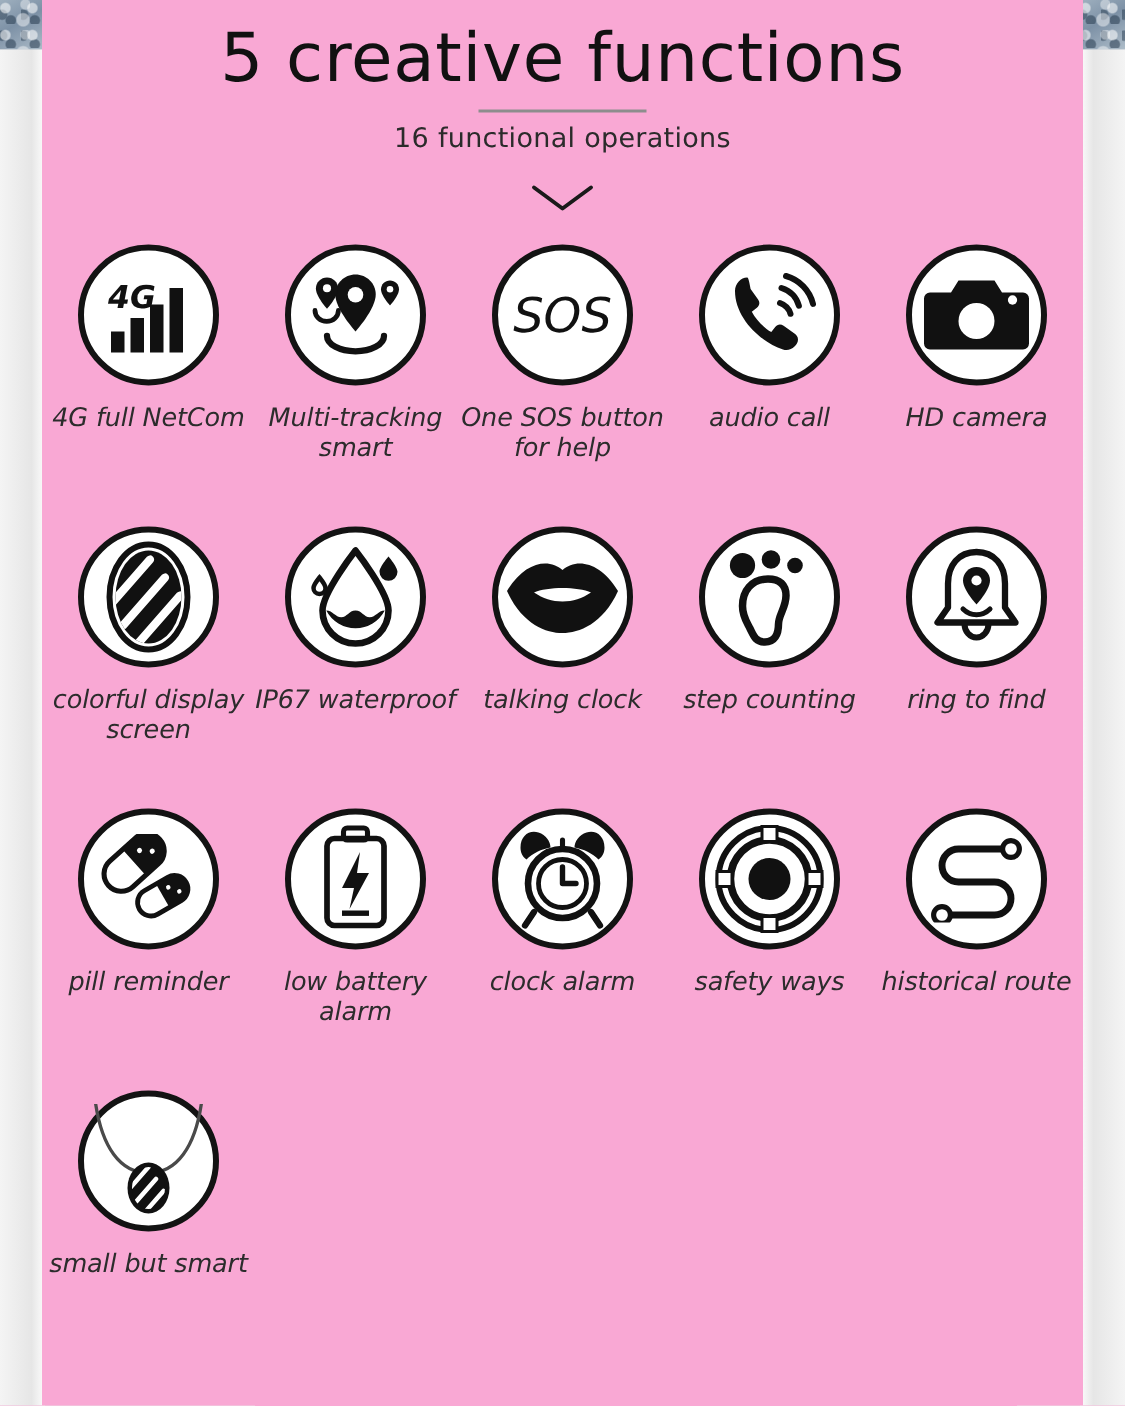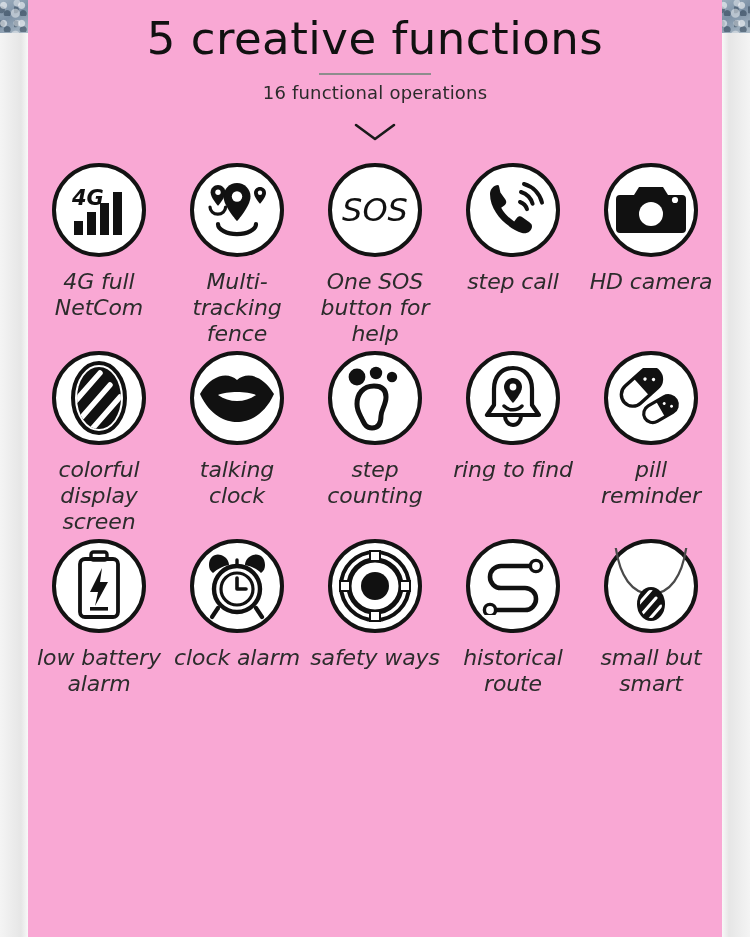--- a/index.html
+++ b/index.html
@@ -111,21 +111,21 @@
     align-items: center;
     justify-content: center;
     background: #fff;
     flex: none;
   }
 
   .icon-circle svg { display: block; }
 
   .cell-label {
     margin-top: 12px;
-    font-size: 22px;
+    font-size: 17px;
     line-height: 1.18;
     color: #2c2c2c;
     text-align: center;
     max-width: 172px;
     letter-spacing: -.1px;
   }
 
   
   .grid .cell { height: 186px; justify-content: flex-start; }
 </style>
@@ -171,42 +171,42 @@
           <path d="M35 6c-7.5 0-13.5 6-13.5 13.4 0 9.8 13.5 24.6 13.5 24.6s13.5-14.8 13.5-24.6C48.5 12 42.5 6 35 6z" fill="#111"></path>
           <circle cx="35" cy="19.5" r="5.2" fill="#fff"></circle>
           <path d="M16 8c-4.1 0-7.4 3.3-7.4 7.3 0 5.4 7.4 13.5 7.4 13.5s7.4-8.1 7.4-13.5C23.4 11.3 20.1 8 16 8z" fill="#111"></path>
           <circle cx="16" cy="15.2" r="2.7" fill="#fff"></circle>
           <path d="M58 10c-3.3 0-6 2.6-6 5.9 0 4.3 6 10.8 6 10.8s6-6.5 6-10.8c0-3.3-2.7-5.9-6-5.9z" fill="#111"></path>
           <circle cx="58" cy="15.8" r="2.2" fill="#fff"></circle>
           <path d="M8 30c0 4 3.5 7.2 7.8 7.2S23.6 34 23.6 30" fill="none" stroke="#111" stroke-width="3.2" stroke-linecap="round"></path>
           <path d="M16 47c0 5.6 8.5 10.2 19 10.2S54 52.6 54 47" fill="none" stroke="#111" stroke-width="4.2" stroke-linecap="round"></path>
         </svg>
       </div>
-      <div class="cell-label">Multi-tracking fence</div>
+      <div class="cell-label">Multi-tracking smart</div>
     </div>
 
     <div class="cell">
       <div class="icon-circle">
         <svg width="76" height="40" viewBox="0 0 76 40">
           <text x="38" y="31" text-anchor="middle" font-family="DejaVu Sans, Liberation Sans, sans-serif" font-size="32" fill="#111">SOS</text>
         </svg>
       </div>
       <div class="cell-label">One SOS button for help</div>
     </div>
 
     <div class="cell">
       <div class="icon-circle">
         <svg width="64" height="64" viewBox="0 0 64 64">
           <path d="M17 7c-4 0-8 4-8 9 0 18 17 34 32 39 5 1.6 10-2.6 10-6.6 0-2-1-3-2.6-4.2l-7-5c-2-1.4-4.2-1-5.6.8l-2.6 3.4c-5-3-10-8-13-13.6l3.4-2.6c1.8-1.4 2.2-3.6.8-5.6l-5-7C18.2 7.6 17.6 7 17 7z" fill="#111"></path>
           <path d="M40 14c5.6 1.8 10 6.2 11.6 11.8" fill="none" stroke="#111" stroke-width="4" stroke-linecap="round"></path>
           <path d="M39 24c3.4 1.2 6 3.8 7 7.2" fill="none" stroke="#111" stroke-width="4" stroke-linecap="round"></path>
           <path d="M43 6c9 2.6 15.8 9.6 18 18.6" fill="none" stroke="#111" stroke-width="4" stroke-linecap="round"></path>
         </svg>
       </div>
-      <div class="cell-label">step call</div>
+      <div class="cell-label">audio call</div>
     </div>
 
     <div class="cell">
       <div class="icon-circle">
         <svg width="70" height="54" viewBox="0 0 70 54">
           <path d="M4 12h14l5-8h24l5 8h14a4 4 0 0 1 4 4v30a4 4 0 0 1-4 4H4a4 4 0 0 1-4-4V16a4 4 0 0 1 4-4z" fill="#111"></path>
           <circle cx="35" cy="31" r="12" fill="#fff"></circle>
           <circle cx="59" cy="17" r="3.1" fill="#fff"></circle>
         </svg>
       </div>
@@ -226,20 +226,31 @@
           <g clip-path="url(#ovalclip)" stroke="#fff" stroke-width="5.5" stroke-linecap="round">
             <line x1="6" y1="46" x2="34" y2="14"></line>
             <line x1="16" y1="58" x2="44" y2="26"></line>
             <line x1="26" y1="70" x2="54" y2="38"></line>
           </g>
         </svg>
       </div>
       <div class="cell-label">colorful display screen</div>
     </div>
 
+    <div class="cell">
+      <div class="icon-circle">
+        <svg width="68" height="70" viewBox="0 0 68 70">
+          <path d="M34 4 C34 4 12 32 12 44 a22 22 0 0 0 44 0 C56 32 34 4 34 4z" fill="none" stroke="#111" stroke-width="4.4" stroke-linejoin="round"></path>
+          <path d="M14.5 44 a22 22 0 0 0 39 0 c-4.5 0-6 4.5-10 4.5 s-5-4.5-9.5-4.5 -5.5 4.5-9.5 4.5 -5.5-4.5-10-4.5z" fill="#111"></path>
+          <path d="M56 8c0 0-6 7-6 10.2a6 6 0 0 0 12 0C62 15 56 8 56 8z" fill="#111"></path>
+          <path d="M10 22c0 0-4 5-4 7a4 4 0 0 0 8 0c0-2-4-7-4-7z" fill="none" stroke="#111" stroke-width="3"></path>
+        </svg>
+      </div>
+      <div class="cell-label">IP67 waterproof</div>
+    </div>
 
     <div class="cell">
       <div class="icon-circle">
         <svg width="78" height="48" viewBox="0 0 78 48">
           <path d="M39 6 C30 -2 14 0 2 20 C12 42 28 48 39 48 C50 48 66 42 76 20 C64 0 48 -2 39 6z" fill="#111"></path>
           <path d="M39 18 C32 18 24 19 20 21 C26 25 32 27 39 27 C46 27 52 25 58 21 C54 19 46 18 39 18z" fill="#fff"></path>
         </svg>
       </div>
       <div class="cell-label">talking clock</div>
     </div>

